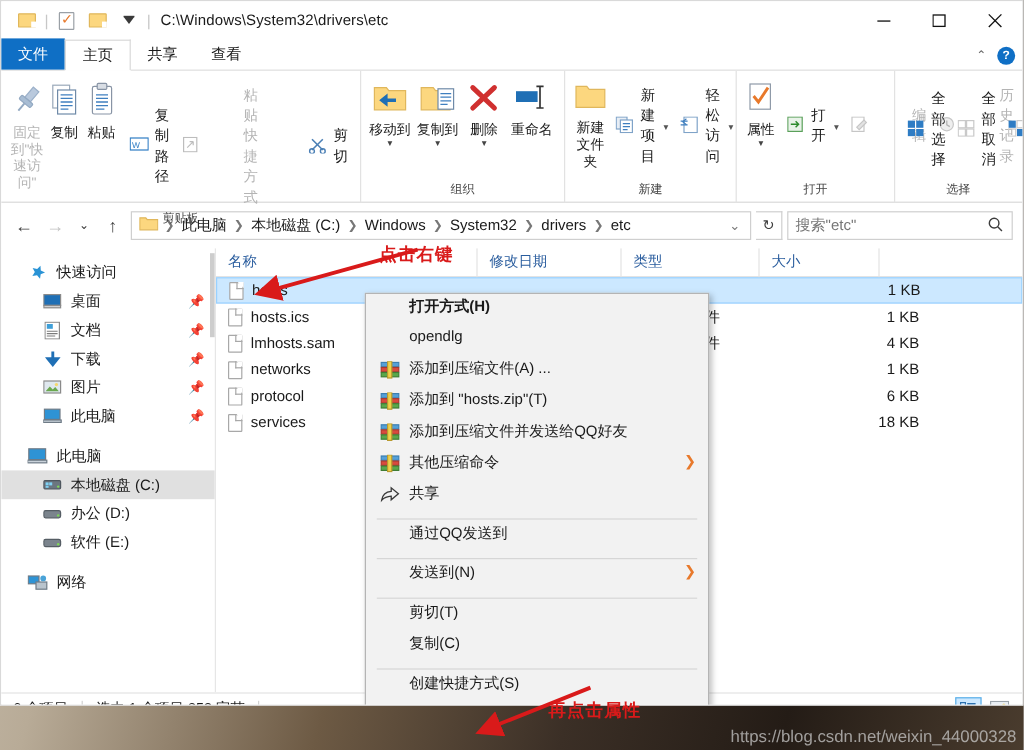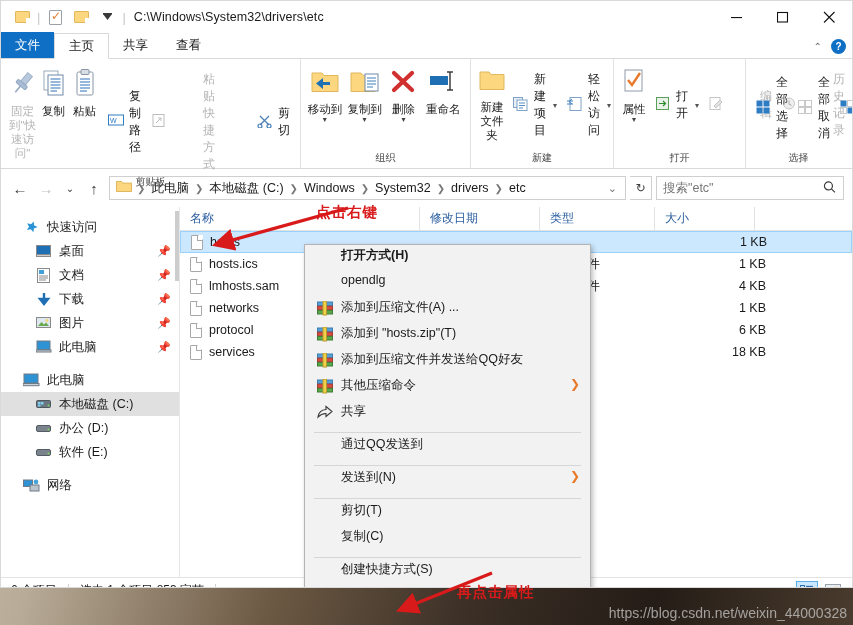--- a/index.html
+++ b/index.html
@@ -98,21 +98,21 @@
   .navitem.sel { background:#e0e0e0; }
   .navitem .ic { width:17px; height:16px; margin-right:7px; display:flex;align-items:center;justify-content:center;}
   .pin { position:absolute; right:8px; color:#9b9b9b; font-size:11px; }
   .navgap { height:9px; }
   .navsb { position:absolute; right:0; top:4px; width:4px; height:70px; background:#cdcdcd;}
   
   .files { flex:1; background:#fff; position:relative; }
   .colhdr { height:24px; display:flex; border-bottom:1px solid #e3e3e3; align-items:center;}
   .col { font-size:12px; color:#2a5d9e; padding-left:10px; height:24px; display:flex;align-items:center;
          border-right:1px solid #e3e3e3;}
-  .c-name{width:240px;text-align:center;} .c-date{width:120px;} .c-type{width:115px;} .c-size{width:100px;}
+  .c-name{width:218px;text-align:center;} .c-date{width:120px;} .c-type{width:115px;} .c-size{width:100px;}
   .row { height:22px; display:flex; align-items:center; font-size:12.5px; color:#1a1a1a; }
   .row.sel { background:#cce8ff; border:1px solid #99d1ff; height:22px;}
   .row .nm { width:265px; display:flex; align-items:center; padding-left:10px; gap:7px;}
   .row .dt { width:120px; }
   .row .tp { width:115px; padding-left:10px; color:#1a1a1a;}
   .row .sz { width:100px; text-align:right; padding-right:14px; color:#1a1a1a;}
   .fileic { width:12px;height:15px;background:#fff;border:1px solid #a8a8a8;position:relative;border-radius:1px;}
   .fileic:before{content:"";position:absolute;right:-1px;top:-1px;border-width:0 5px 5px 0;
                  border-style:solid;border-color:transparent #fff transparent transparent;}
   .fileic:after{content:"";position:absolute;right:-1px;top:-1px;width:5px;height:5px;

